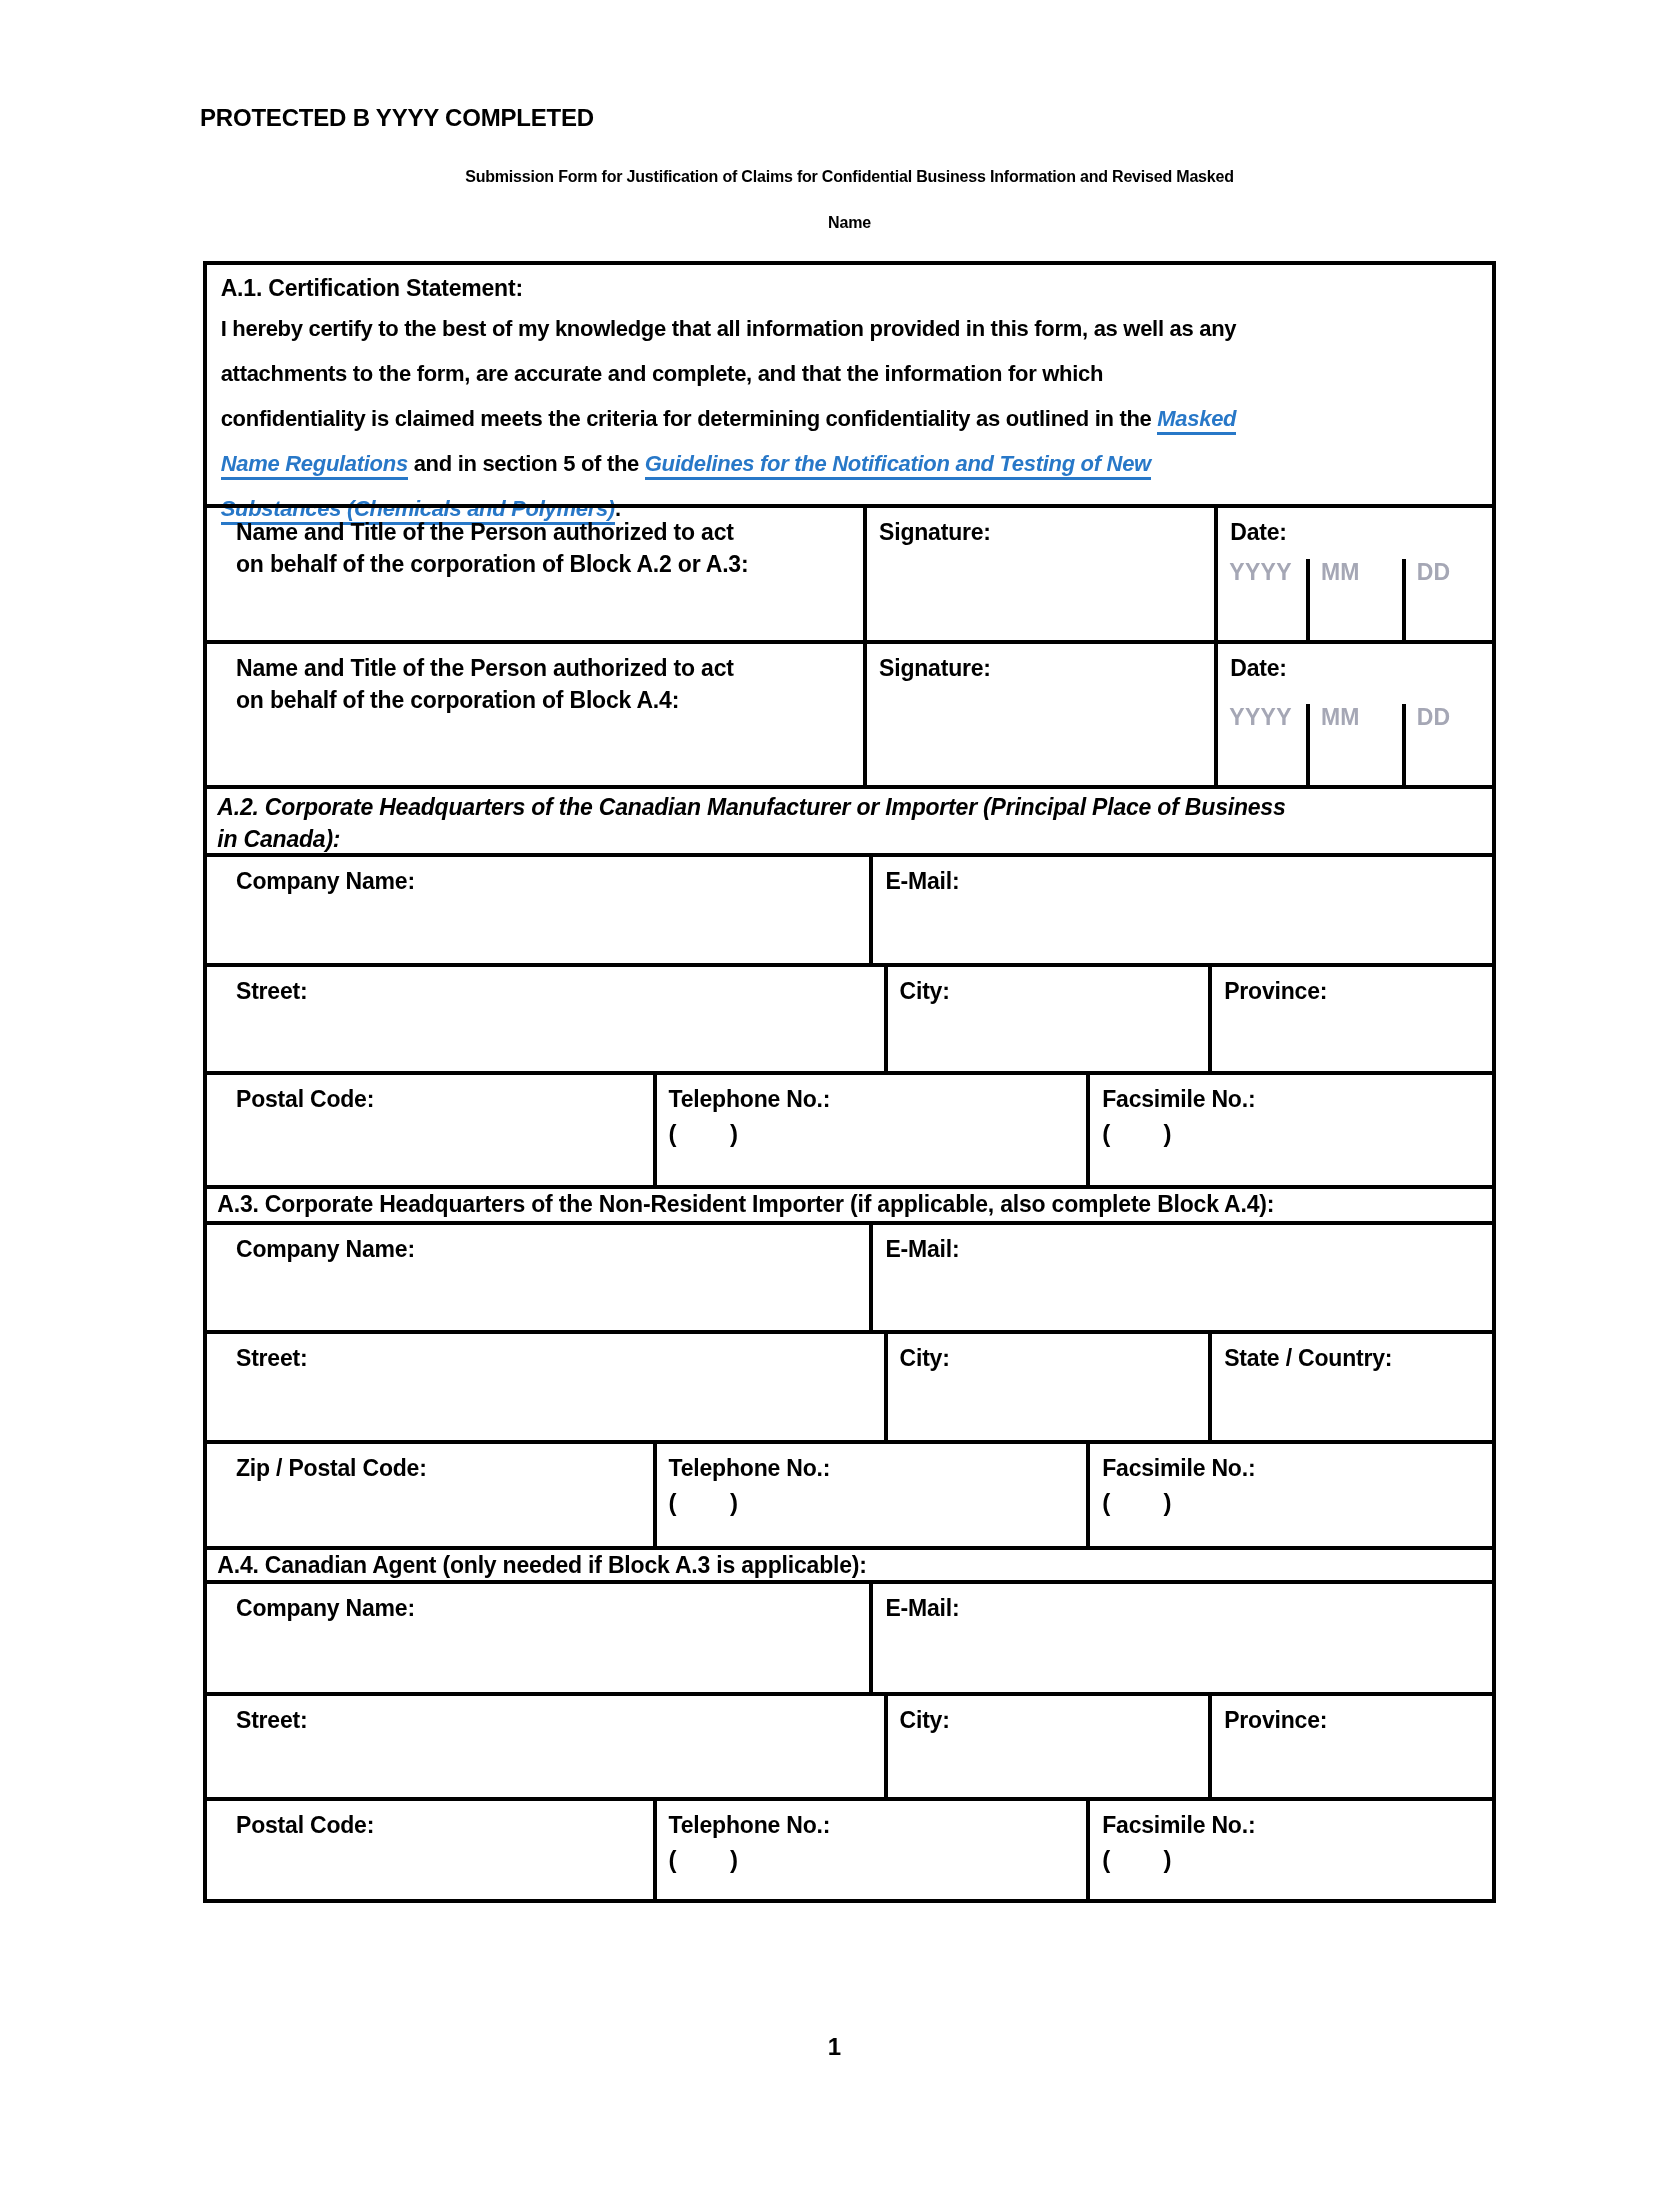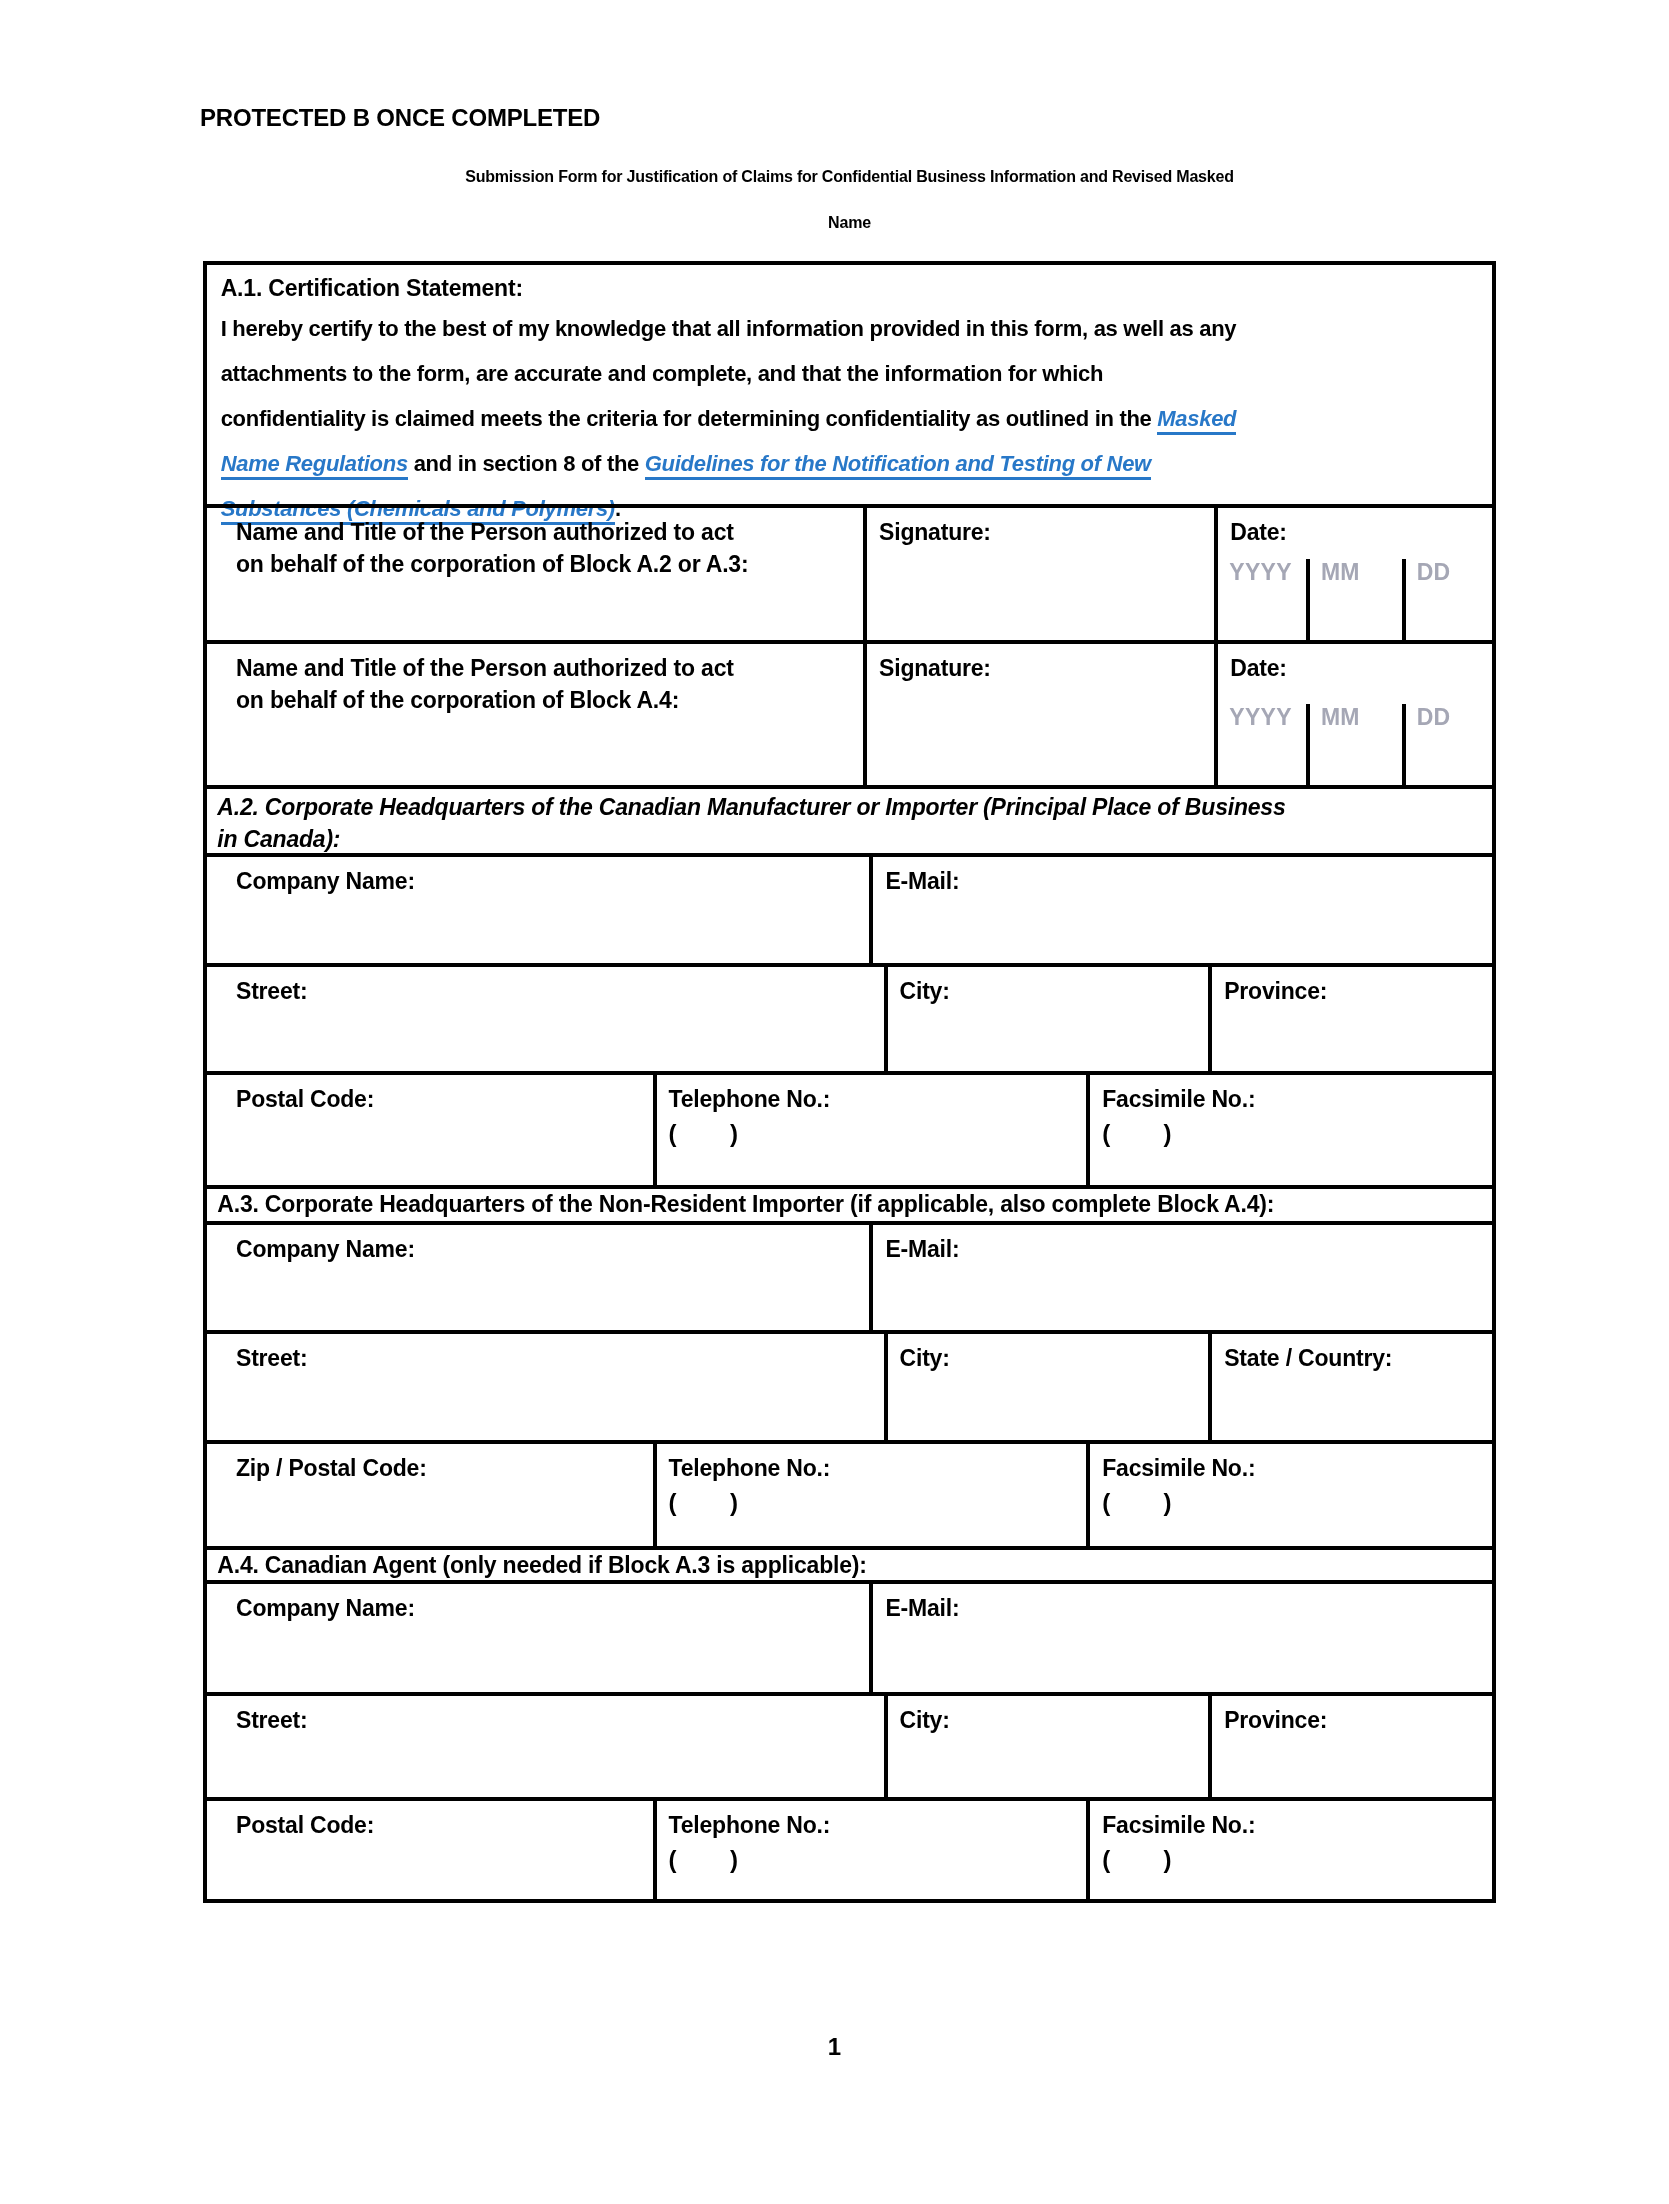--- a/index.html
+++ b/index.html
@@ -73,32 +73,32 @@
   .dcol { display:flex; align-items:flex-start; padding:0 0 5.1px 11px; }
   .dcol + .dcol { border-left:4.3px solid #000; }
   .d1 { width:32%; } .d2 { width:35%; } .d3 { width:33%; }
   .ph { font-size:23px; color:#A5A7B5; letter-spacing:0.3px; }
 
   .page-number { position:absolute; left:0; top:2033px; width:100%; text-align:center; font-size:24px; }
 </style>
 </head>
 <body>
 
-<div class="protected-label">PROTECTED B ONCE COMPLETED</div>
+<div class="protected-label">PROTECTED B YYYY COMPLETED</div>
 <div class="doc-title prewrap">Submission Form for Justification of Claims for Confidential Business Information and Revised Masked
 Name</div>
 
 <div class="form">
 
   <div class="row r-a1">
     <div class="a1-title">A.1. Certification Statement:</div>
     <div class="a1-text"><span>I hereby certify to the best of my knowledge that all information provided in this form, as well as any
 attachments to the form, are accurate and complete, and that the information for which
 confidentiality is claimed meets the criteria for determining confidentiality as outlined in the </span><a class="lnk prewrap">Masked
-Name Regulations</a><span> and in section 8 of the </span><a class="lnk prewrap">Guidelines for the Notification and Testing of New
+Name Regulations</a><span> and in section 5 of the </span><a class="lnk prewrap">Guidelines for the Notification and Testing of New
 Substances (Chemicals and Polymers)</a><span>.</span></div>
   </div>
 
   <div class="row flex r-s1">
     <div class="cell c-sn">
       <span class="lbl prewrap">Name and Title of the Person authorized to act
 on behalf of the corporation of Block A.2 or A.3:</span>
     </div>
     <div class="cell c-ss">
       <span class="lbl">Signature:</span>

